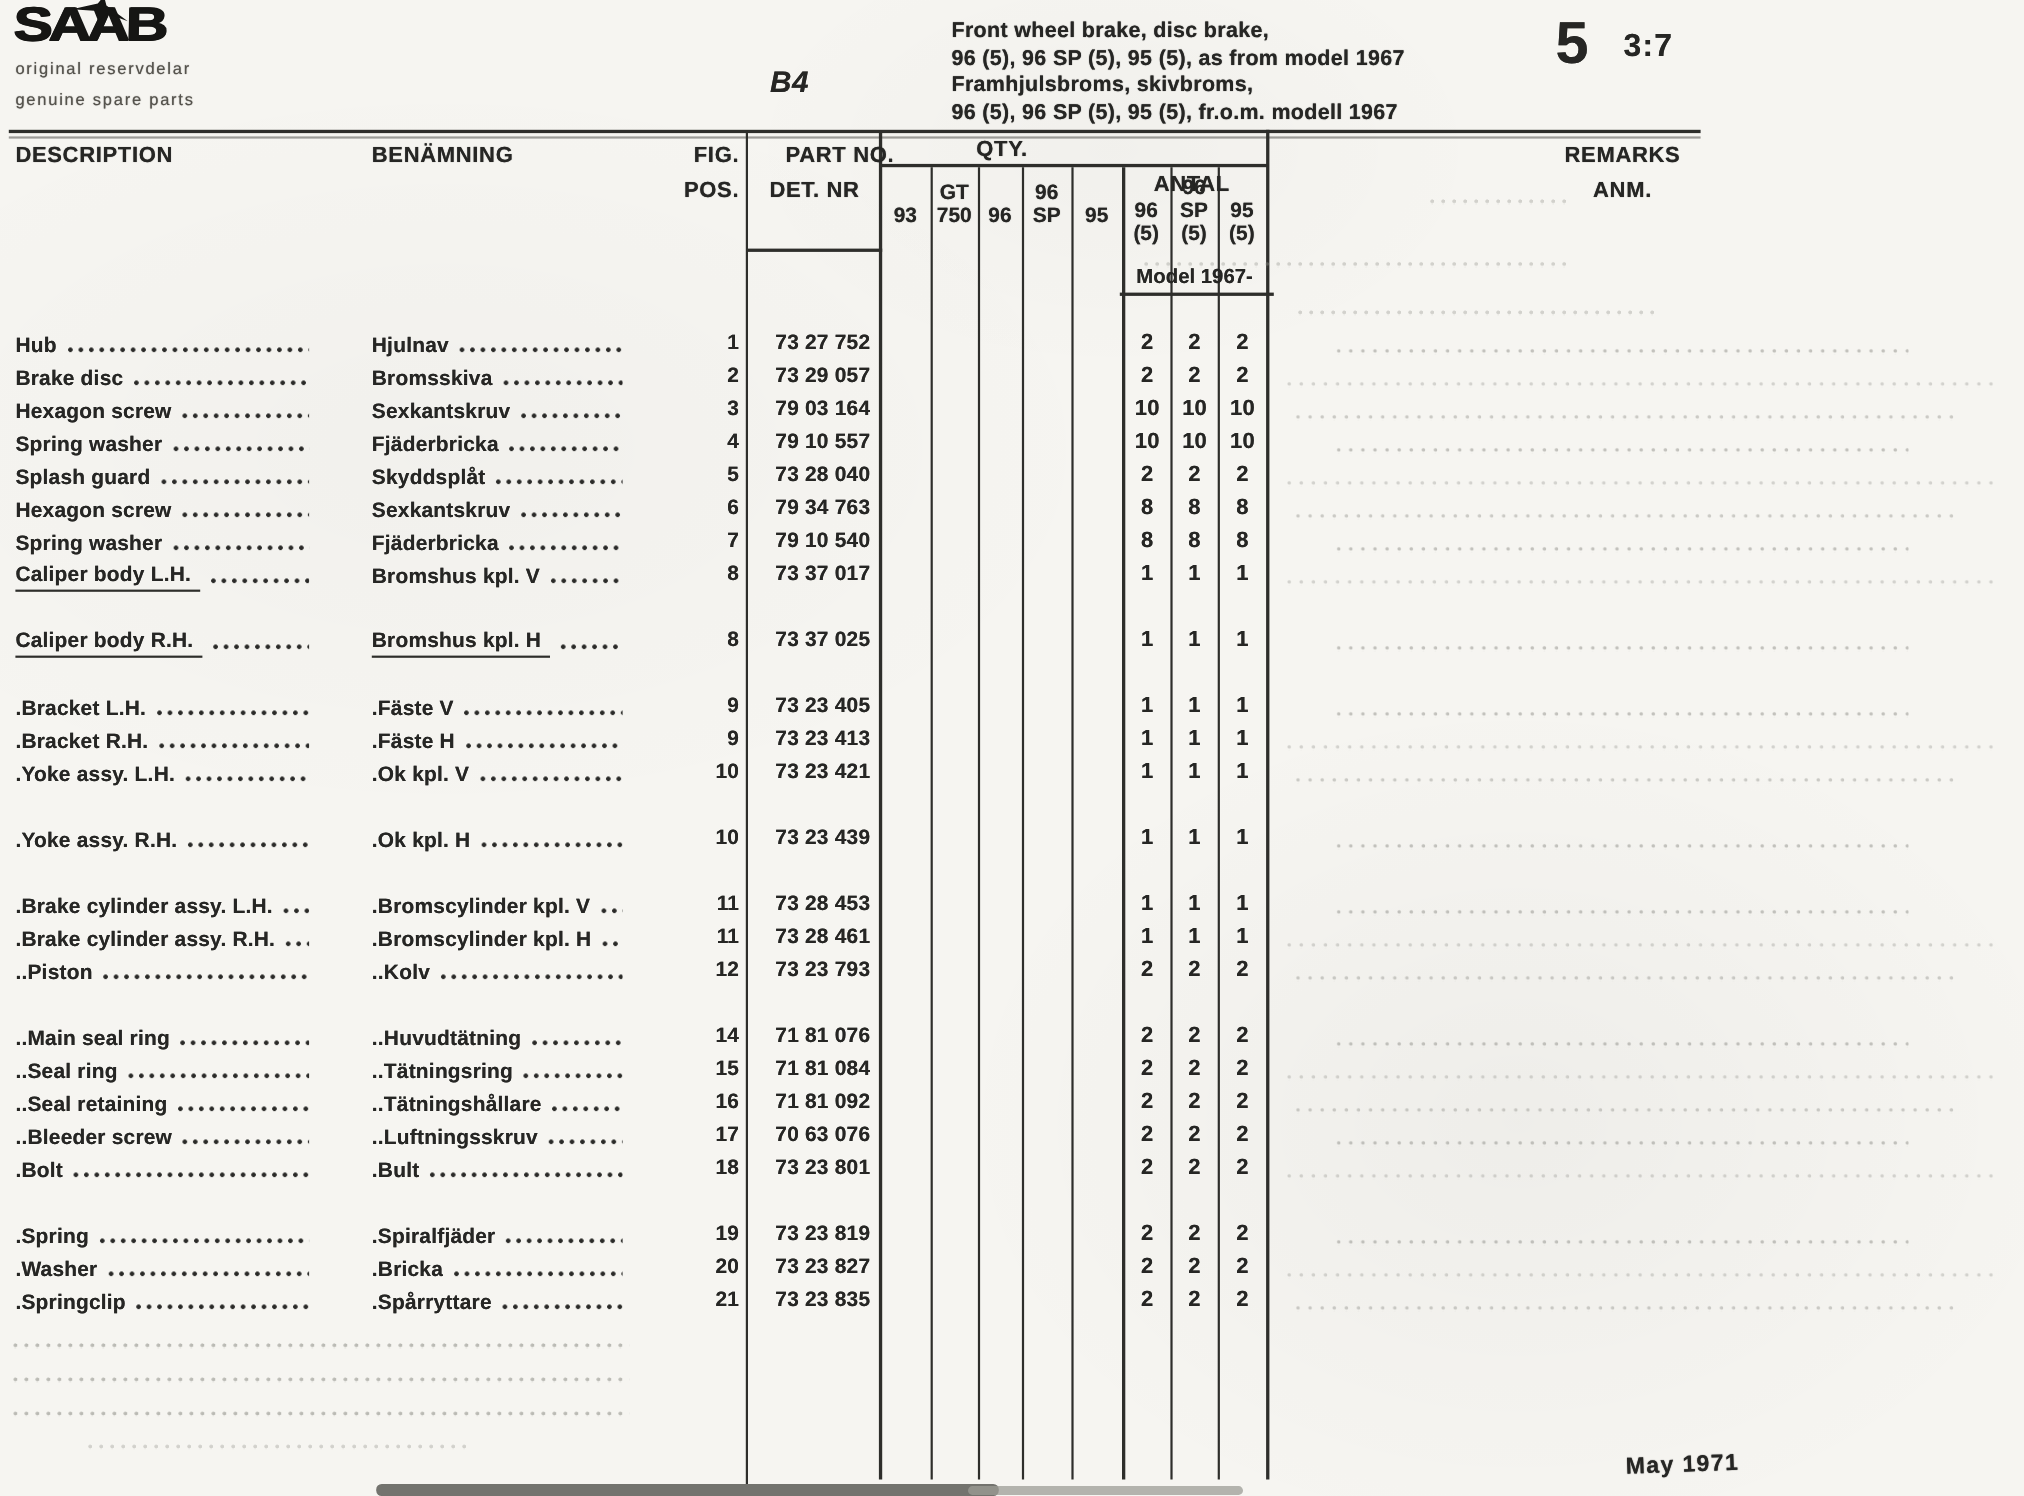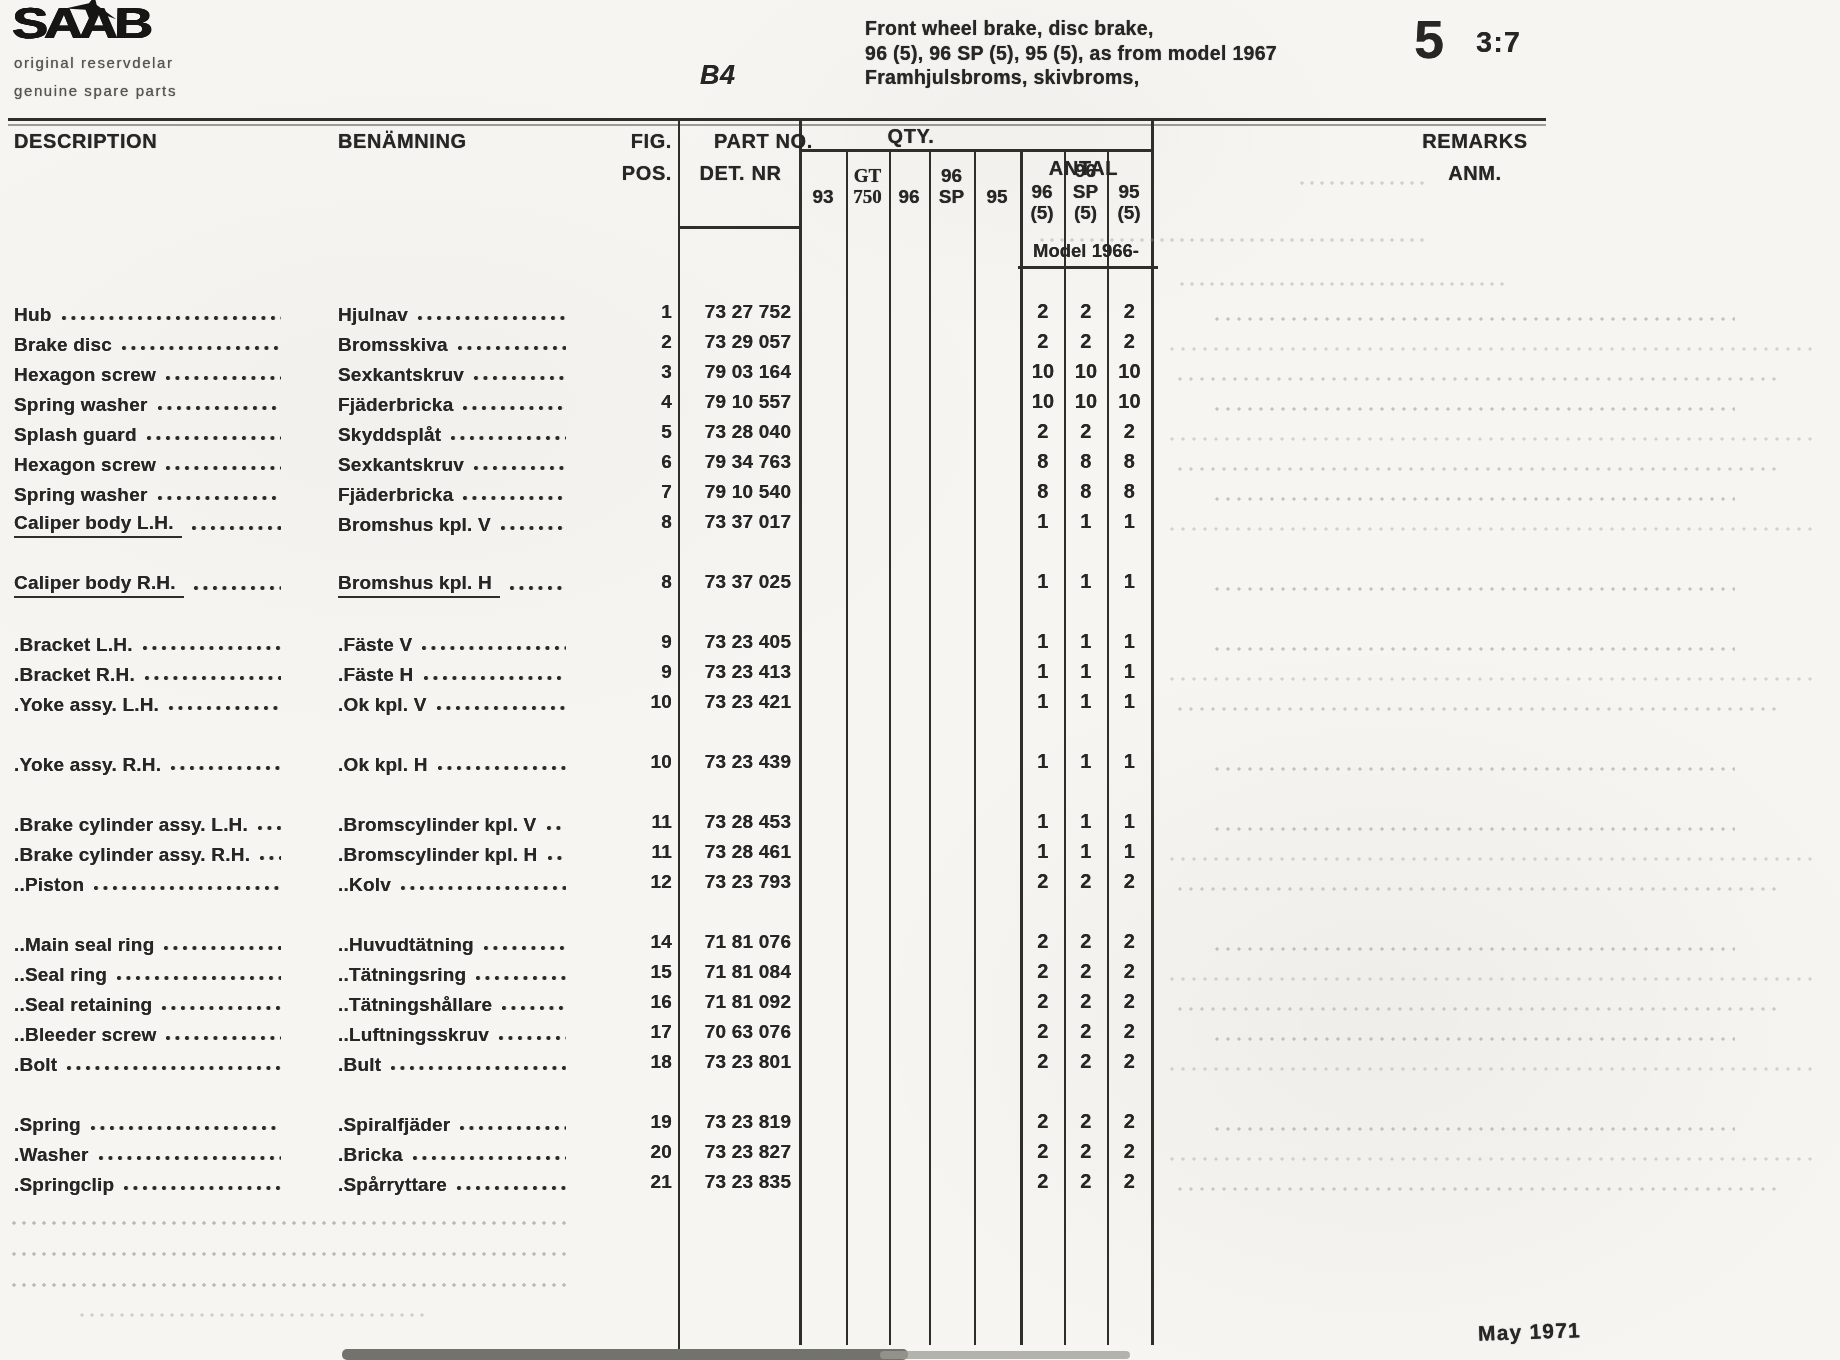--- a/index.html
+++ b/index.html
@@ -89,20 +89,21 @@
   </div>
   <div class="abs logo-sub" style="left:14px;top:54px;">original reservdelar</div>
   <div class="abs logo-sub" style="left:14px;top:82px;">genuine spare parts</div>
 
   <div class="abs txt b4" style="left:700px;top:60px;">B4</div>
 
   <div class="abs" style="left:865px;top:16px;">
     <div class="title-line">Front wheel brake, disc brake,</div>
     <div class="title-line">96 (5), 96 SP (5), 95 (5), as from model 1967</div>
     <div class="title-line">Framhjulsbroms, skivbroms,</div>
+    <div class="title-line">96 (5), 96 SP (5), 95 (5), fr.o.m. modell 1967</div>
   </div>
 
   <div class="abs txt pagenum" style="left:1414px;top:8px;">5</div>
   <div class="abs txt pageref" style="left:1476px;top:26px;">3:7</div>
 
   <div class="hline abs" style="left:8px;top:118px;width:1538px;height:3px;"></div>
   <div class="hline abs" style="left:8px;top:124px;width:1538px;height:1.5px;opacity:.45;"></div>
   <div class="hline abs" style="left:800px;top:149px;width:353px;"></div>
   <div class="hline abs" style="left:680px;top:226px;width:122px;"></div>
   <div class="hline abs" style="left:1018px;top:266px;width:140px;"></div>
@@ -123,35 +124,35 @@
   <div class="abs colhead right" style="left:600px;top:130px;width:72px;">FIG.</div>
   <div class="abs colhead right" style="left:600px;top:162px;width:72px;">POS.</div>
   <div class="abs colhead center" style="left:706px;top:130px;width:115px;">PART NO.</div>
   <div class="abs colhead center" style="left:683px;top:162px;width:115px;">DET. NR</div>
   <div class="abs colhead center" style="left:800px;top:125px;width:222px;">QTY.</div>
   <div class="abs colhead center" style="left:1011px;top:125px;width:145px;margin-top:32px;">ANTAL</div>
   <div class="abs colhead center" style="left:1330px;top:130px;width:290px;">REMARKS</div>
   <div class="abs colhead center" style="left:1330px;top:162px;width:290px;">ANM.</div>
 
   <div class="abs sub" style="left:800px;top:186px;width:46px;">93</div>
-  <div class="abs sub" style="left:846px;top:165px;width:43px;font-family:Liberation Serif, serif;">GT
+  <div class="abs sub" style="left:846px;top:165px;width:43px;">GT
 750</div>
   <div class="abs sub" style="left:889px;top:186px;width:40px;">96</div>
   <div class="abs sub" style="left:929px;top:165px;width:45px;">96
 SP</div>
   <div class="abs sub" style="left:974px;top:186px;width:46px;">95</div>
   <div class="abs sub" style="left:1020px;top:181px;width:44px;">96
 (5)</div>
   <div class="abs sub" style="left:1064px;top:160px;width:43px;">96
 SP
 (5)</div>
   <div class="abs sub" style="left:1107px;top:181px;width:44px;">95
 (5)</div>
 
-  <div class="abs model-note" style="left:1020px;top:240px;width:132px;">Model 1966-</div>
+  <div class="abs model-note" style="left:1020px;top:240px;width:132px;">Model 1967-</div>
 
   <div class="rows">
       <div class="group">
         <div class="row">
       <div class="cell cell-flex cell-desc">
         <span class="rowtxt">Hub</span>
         <span class="leader"></span>
       </div>
       <div class="cell cell-flex cell-ben">
         <span class="rowtxt">Hjulnav</span>

